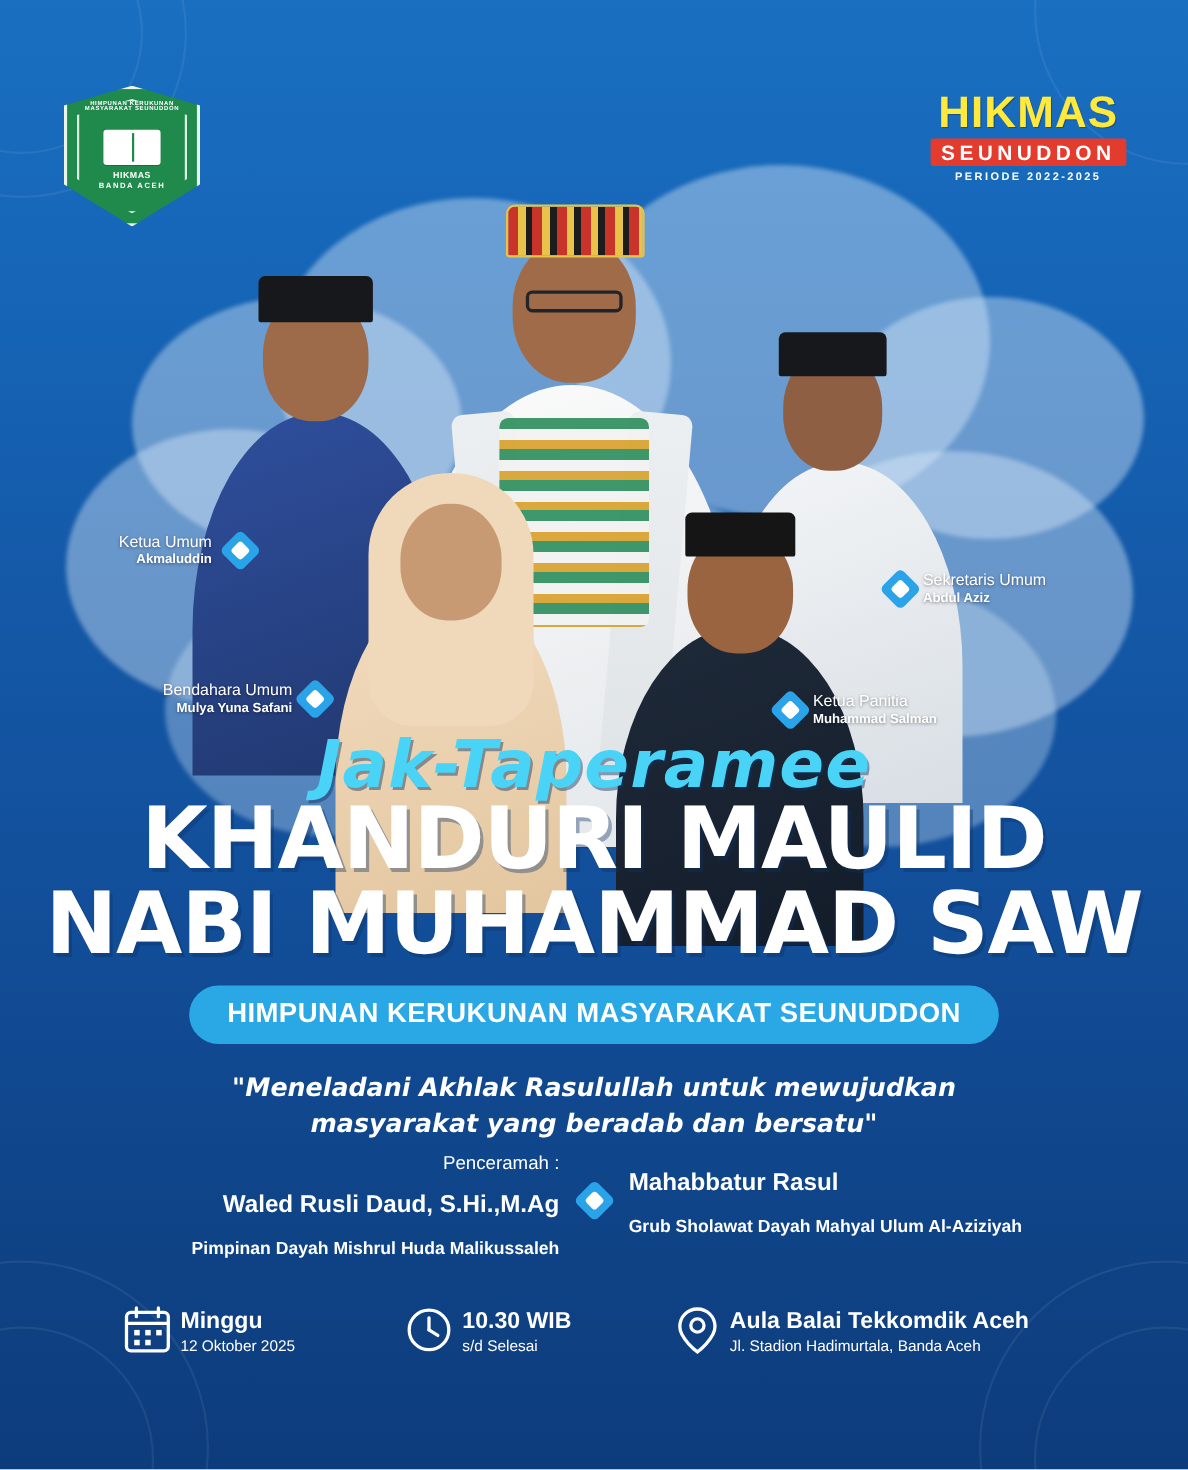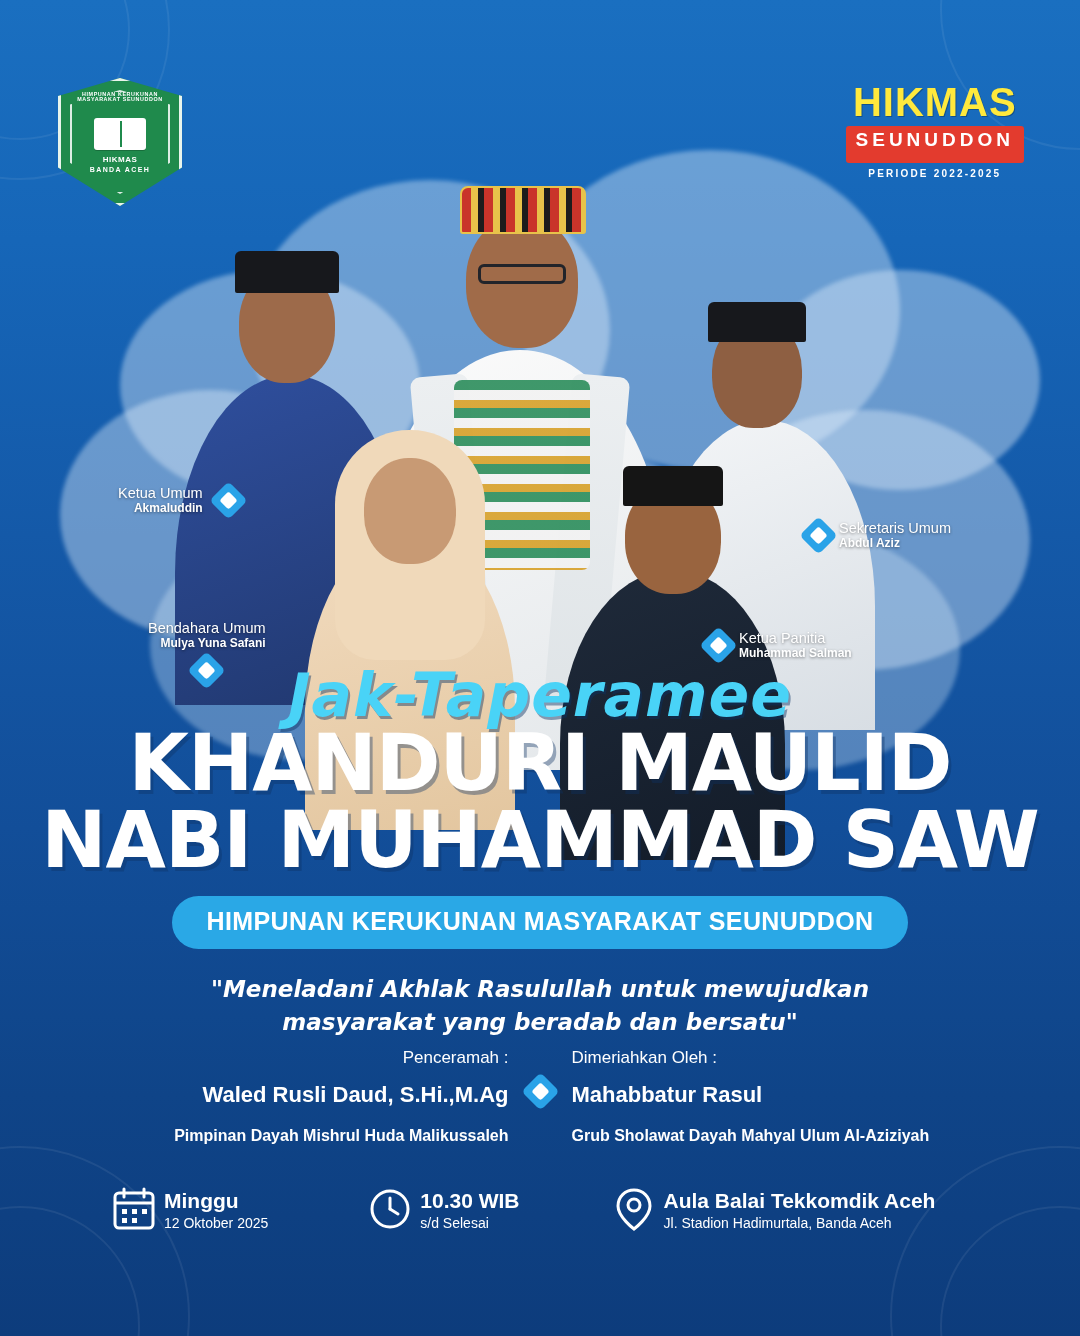--- a/index.html
+++ b/index.html
@@ -82,21 +82,21 @@
   
   .brand {
     position: absolute; right: 56px; top: 82px; text-align: center; z-index: 6;
   }
   .brand .b1 {
     font-size: 40px; font-weight: bold; color: #ffe93d; letter-spacing: 1px;
     line-height: 1; text-shadow: 1px 1px 0 rgba(0,0,0,.25);
   }
   .brand .b2 {
     margin-top: 4px; background: #e33b2e; color: #fff; font-size: 19px; font-weight: bold;
-    letter-spacing: 4px; padding: 3px 10px 12px; border-radius: 3px; text-align: right;
+    letter-spacing: 4px; padding: 3px 10px 0; border-radius: 3px; text-align: right;
   }
   .brand .b3 {
     margin-top: 5px; font-size: 10px; color: #fff; font-weight: bold; letter-spacing: 2.2px;
   }
 
   
   .people { position: absolute; left: 0; top: 0; width: 1080px; height: 760px; z-index: 4; }
   .person { position: absolute; }
   .head { border-radius: 50%; background: #9d6a4a; position: relative; }
   .body { position: absolute; border-radius: 50% 50% 0 0 / 60% 60% 0 0; }
@@ -242,29 +242,29 @@
       <div class="head" style="width:92px; height:106px; left:34px; top:38px; border-radius:48% 48% 46% 46%; background:#c89a74;"></div>
     </div>
 
     <div class="person" style="left:595px; top:440px;">
       <div class="body" style="left:-35px; top:130px; width:225px; height:290px; background:linear-gradient(160deg,#1f2a3a,#131c29);"></div>
       <div class="head" style="width:96px; height:112px; left:30px; top:42px; border-radius:48% 48% 46% 46%; background:#99643f;"></div>
       <div style="position:absolute; left:28px; top:26px; width:100px; height:40px; background:#151515; border-radius:6px 6px 2px 2px;"></div>
     </div>
   </div>
 
-  <div class="label left" style="left:118px; top:485px;gap:12px;">
+  <div class="label left" style="left:108px; top:485px;gap:12px;">
     <div class="txt">
       <div class="role">Ketua Umum</div>
       <div class="nm">Akmaluddin</div>
     </div>
     <div class="dmd"></div>
   </div>
 
-  <div class="label left" style="left:148px; top:620px;flex-direction:column;">
+  <div class="label left" style="left:148px; top:620px;">
     <div class="txt">
       <div class="role">Bendahara Umum</div>
       <div class="nm">Mulya Yuna Safani</div>
     </div>
     <div class="dmd"></div>
   </div>
 
   <div class="label right" style="left:805px; top:520px;">
     <div class="dmd"></div>
     <div class="txt">
@@ -293,21 +293,20 @@
   </div>
 
   <div class="speakers">
     <div class="spk l">
       <div class="cap">Penceramah :</div>
       <div class="nm">Waled Rusli Daud, S.Hi.,M.Ag</div>
       <div class="sub">Pimpinan Dayah Mishrul Huda Malikussaleh</div>
     </div>
     <div class="dmd spk-dmd"></div>
     <div class="spk r">
-      <div class="cap">Dimeriahkan Oleh :</div>
       <div class="nm">Mahabbatur Rasul</div>
       <div class="sub">Grub Sholawat Dayah Mahyal Ulum Al-Aziziyah</div>
     </div>
   </div>
 
   <div class="info">
 
     <div class="cell c1">
       <svg class="ico" viewBox="0 0 44 46">
         <rect x="3" y="7" width="38" height="35" rx="4" fill="none" stroke="#ffffff" stroke-width="3"></rect>

